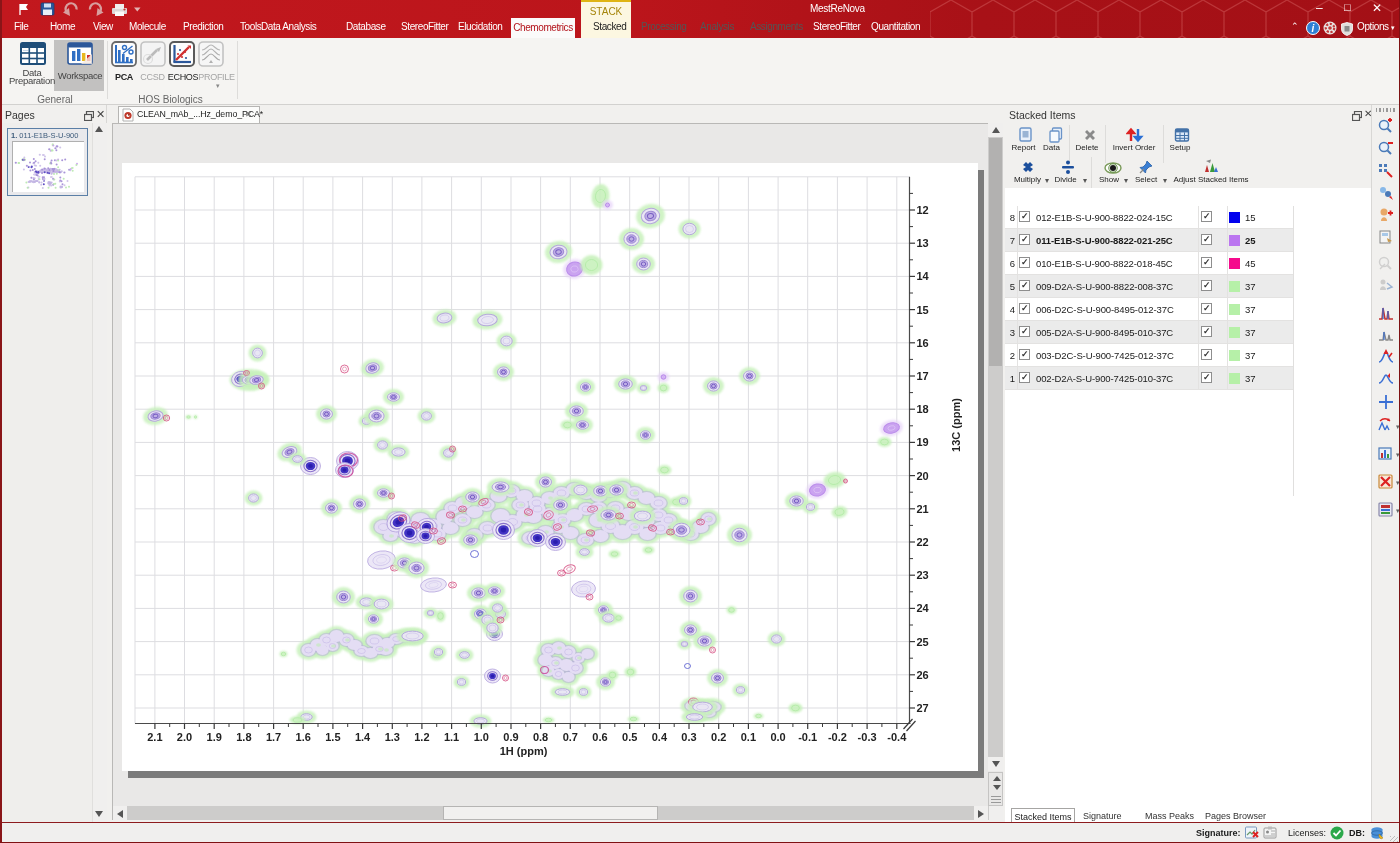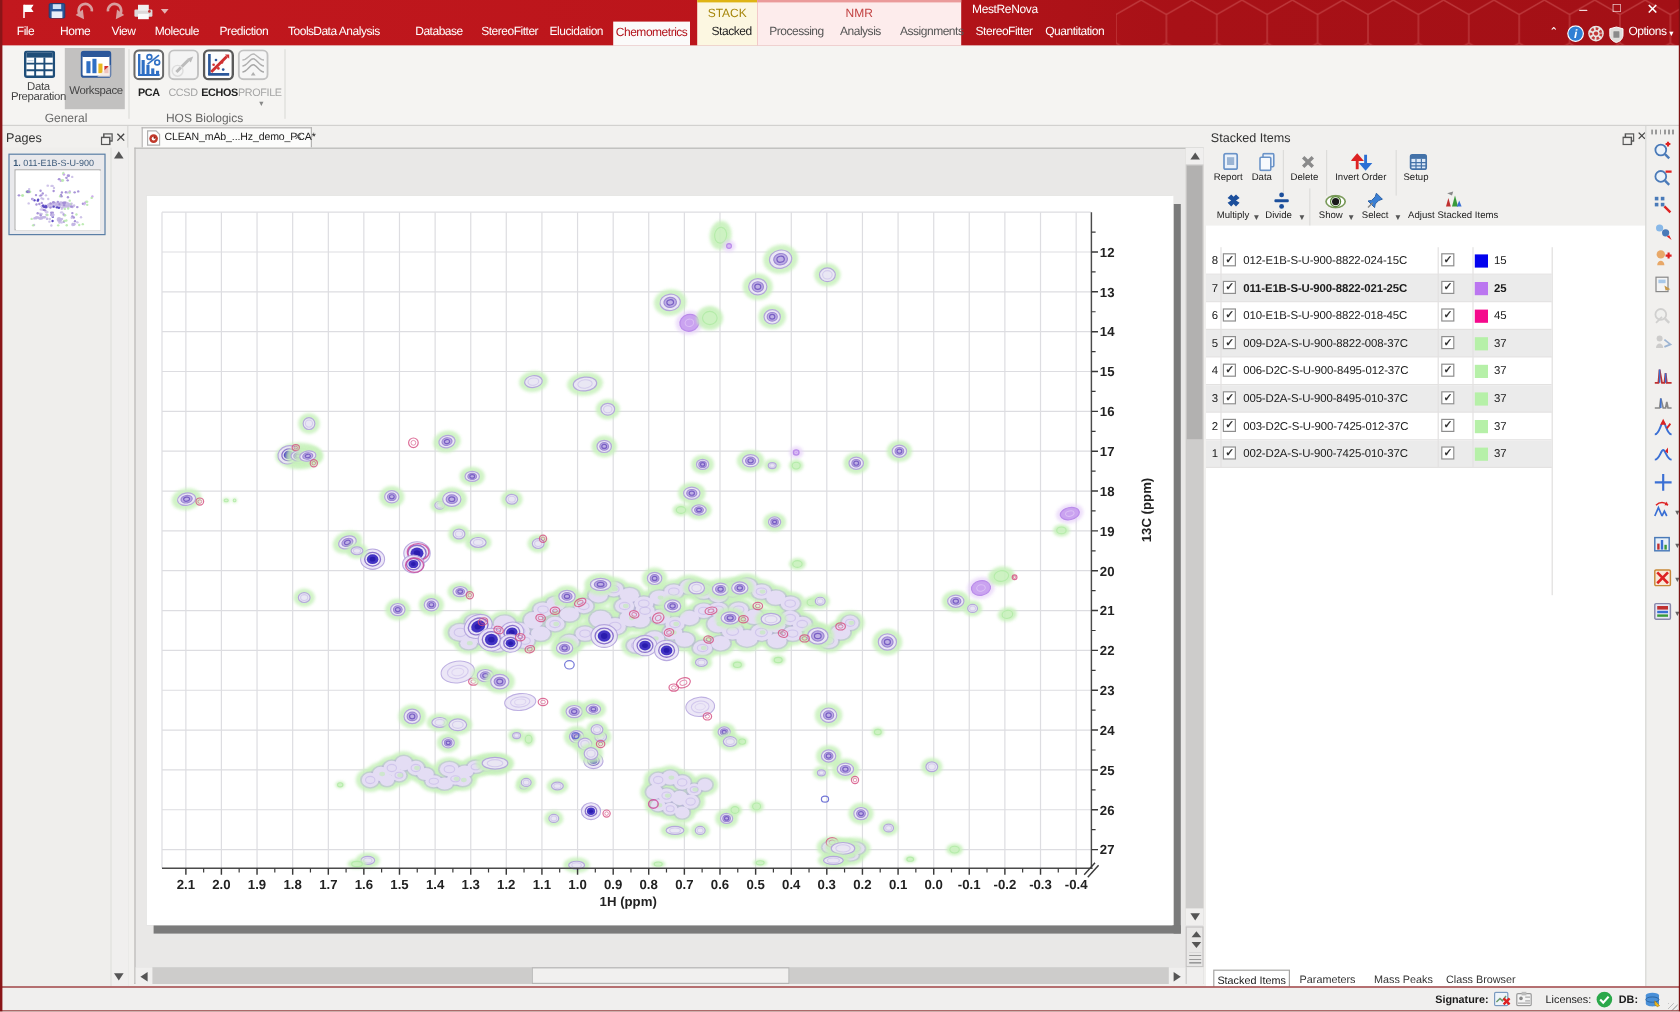--- a/index.html
+++ b/index.html
@@ -54,23 +54,20 @@
 <path d="M119 7.5 h6.5 l-3.2 4 Z" fill="#e4b2b2"></path>
       </svg>
     </div>
 <div class="abs" style="left:810px;top:3px;color:#fff;font-size:10px;letter-spacing:-0.3px">MestReNova</div>
 <div class="abs wbtn" style="left:1316px;top:1px">–</div>
 <div class="abs wbtn" style="left:1344px;top:1px;font-size:11px">□</div>
 <div class="abs wbtn" style="left:1372px;top:1px;font-size:12px">✕</div>
 <div class="abs stackgrp">
       <div style="color:#a5850a;font-size:10px;text-align:center;margin-top:4px">STACK</div>
     </div>
-<div class="abs nmrgrp">
-      <div style="color:#c24343;font-size:10px;text-align:center;margin-top:4px">NMR</div>
-    </div>
 <div class="menurow abs">
 <span class="mi" style="left:14px">File</span>
 <span class="mi" style="left:50px">Home</span>
 <span class="mi" style="left:93px">View</span>
 <span class="mi" style="left:129px">Molecule</span>
 <span class="mi" style="left:183px">Prediction</span>
 <span class="mi" style="left:240px">Tools</span>
 <span class="mi" style="left:261px">Data Analysis</span>
 <span class="mi" style="left:346px">Database</span>
 <span class="mi" style="left:401px">StereoFitter</span>
@@ -152,21 +149,21 @@
 <g fill="#d03030">
           <circle cx="9" cy="13" r="1.1"></circle>
           <circle cx="13" cy="16" r="1.1"></circle>
           <circle cx="16" cy="11" r="1.1"></circle>
         </g>
 <g fill="#2b579a">
           <circle cx="11" cy="9" r="1.1"></circle>
           <circle cx="17" cy="17" r="1.1"></circle>
         </g>
       </svg></div>
-<div class="rlabel" style="left:167px;top:34px;width:32px;font-weight:bold;color:#222;font-size:9px">ECHOS</div>
+<div class="rlabel" style="left:167px;top:34px;width:32px;font-weight:normal;color:#222;font-size:9px">ECHOS</div>
 <div class="abs" style="left:198px;top:3px"><svg width="26" height="26" viewBox="0 0 26 26" style="">
         <rect x="1" y="1" width="24" height="24" rx="4" fill="#f6f6f6" stroke="#c2c2c2" stroke-width="1.6"></rect>
 <path d="M4 9 C8 9 10 4 13 4 C16 4 18 9 22 9" fill="none" stroke="#b8b8b8" stroke-width="1.2"></path>
 <path d="M4 14 C8 14 10 8 13 8 C16 8 18 14 22 14" fill="none" stroke="#b0b0b0" stroke-width="1.2"></path>
 <path d="M4 19 C8 19 10 13 13 13 C16 13 18 19 22 19" fill="none" stroke="#a8a8a8" stroke-width="1.2"></path>
 <path d="M11 22 h4 l-2 -3 Z" fill="#b0b0b0"></path>
       </svg></div>
 <div class="rlabel" style="left:198px;top:34px;width:37px;color:#a4a4a4;font-size:9px">PROFILE</div>
 <div class="abs" style="left:216px;top:44px;font-size:7px;color:#888">▾</div>
 <div class="vsep" style="left:237px;top:3px;height:58px"></div>
@@ -1680,23 +1677,23 @@
  <div class="cb" style="left:196px;top:5px"></div>
       <div class="check" style="left:198px;top:5px">✓</div>
  <div class="abs" style="left:224px;top:5.5px;width:11px;height:11px;background:#b6f0a8"></div>
  <div class="abs tbl" style="left:240px;top:6px;font-weight:normal">37</div>
 </div>
 <div class="abs" style="left:288px;top:101px;width:1px;height:290px;background:#e0dfde"></div>
 <div class="abs" style="left:12px;top:101px;width:1px;height:184px;background:#e3e2e1"></div>
 <div class="abs" style="left:193px;top:101px;width:1px;height:184px;background:#e3e2e1"></div>
 <div class="abs" style="left:222px;top:101px;width:1px;height:184px;background:#e3e2e1"></div>
 <div class="abs" style="left:6px;top:703px;width:64px;height:17px;background:#fff;border:1px solid #a6a5a3;text-align:center;font-size:9px;color:#222;line-height:16px">Stacked Items</div>
-<div class="abs" style="left:78px;top:706px;font-size:9px;color:#333">Parameters</div>
+<div class="abs" style="left:78px;top:706px;font-size:9px;color:#333">Signature</div>
 <div class="abs" style="left:140px;top:706px;font-size:9px;color:#333">Mass Peaks</div>
-<div class="abs" style="left:200px;top:706px;font-size:9px;color:#333">Class Browser</div>
+<div class="abs" style="left:200px;top:706px;font-size:9px;color:#333">Pages Browser</div>
 </div>
 <div class="abs iconstrip">
 <div class="abs" style="left:4px;top:3px;width:20px;height:4px;background:repeating-linear-gradient(90deg,#999 0 1.5px,#f1f0ee 1.5px 3.5px)"></div>
 <svg class="abs" width="18" height="18" viewBox="0 0 18 18" style="left:5px;top:13px">
       <circle cx="7" cy="7" r="4.5" fill="#eaf2fa" stroke="#4a7ab8" stroke-width="1.5"></circle>
       <line x1="10.5" y1="10.5" x2="14" y2="14" stroke="#4a7ab8" stroke-width="2"></line>
       <path d="M11 2 h4 M13 0 v4" stroke="#d22" stroke-width="1.8"></path>
     </svg>
 <svg class="abs" width="18" height="18" viewBox="0 0 18 18" style="left:5px;top:35px">
       <circle cx="7" cy="7" r="4.5" fill="#eaf2fa" stroke="#4a7ab8" stroke-width="1.5"></circle>

